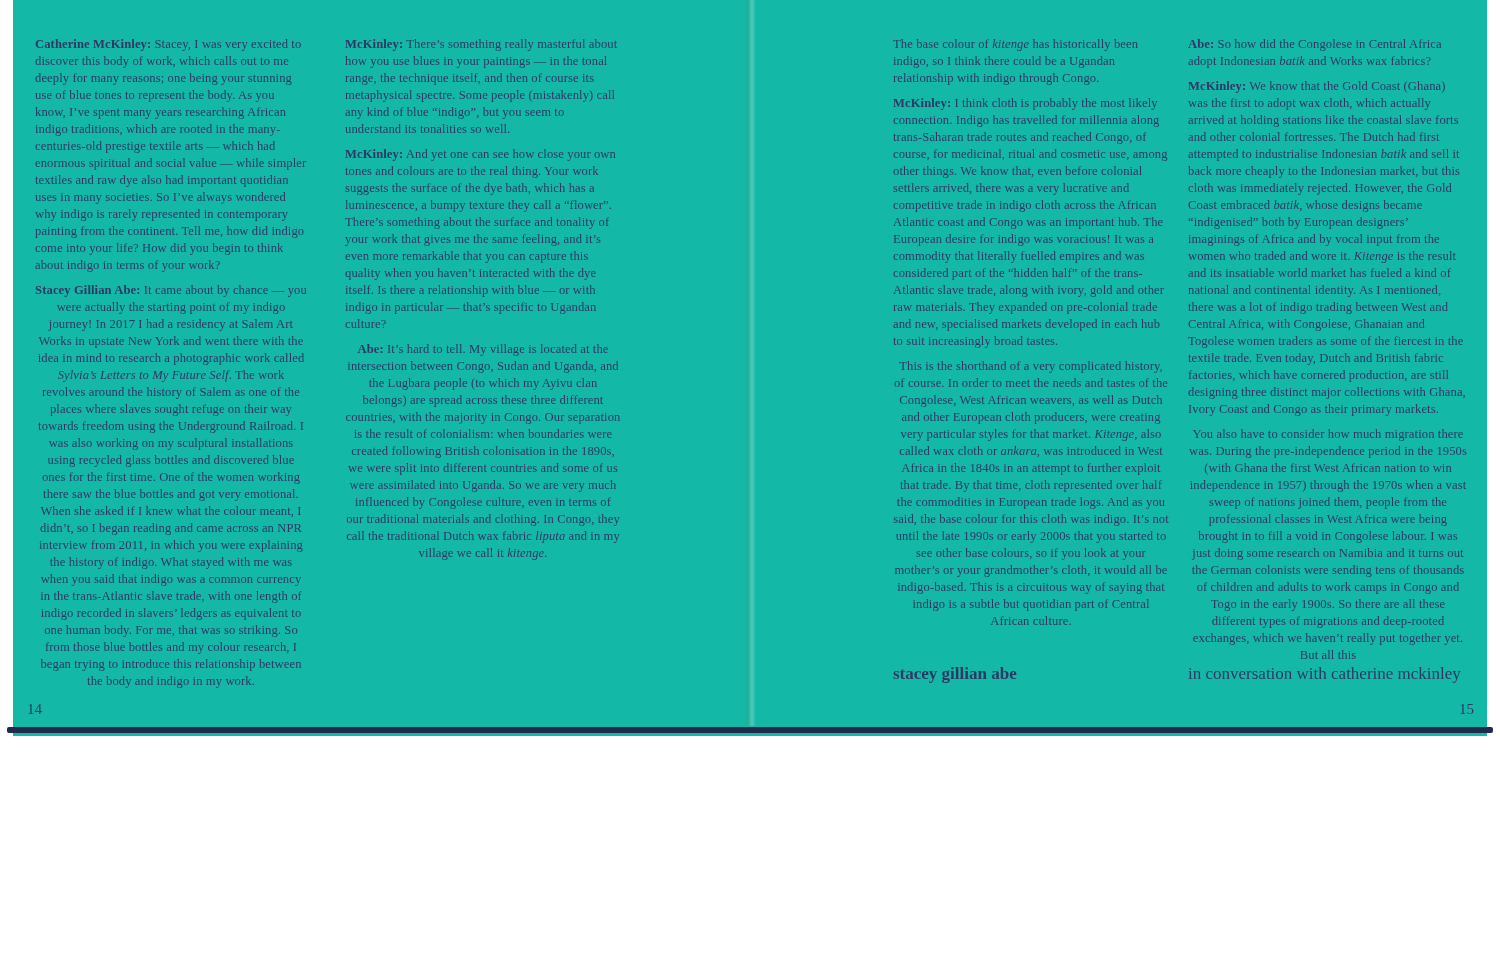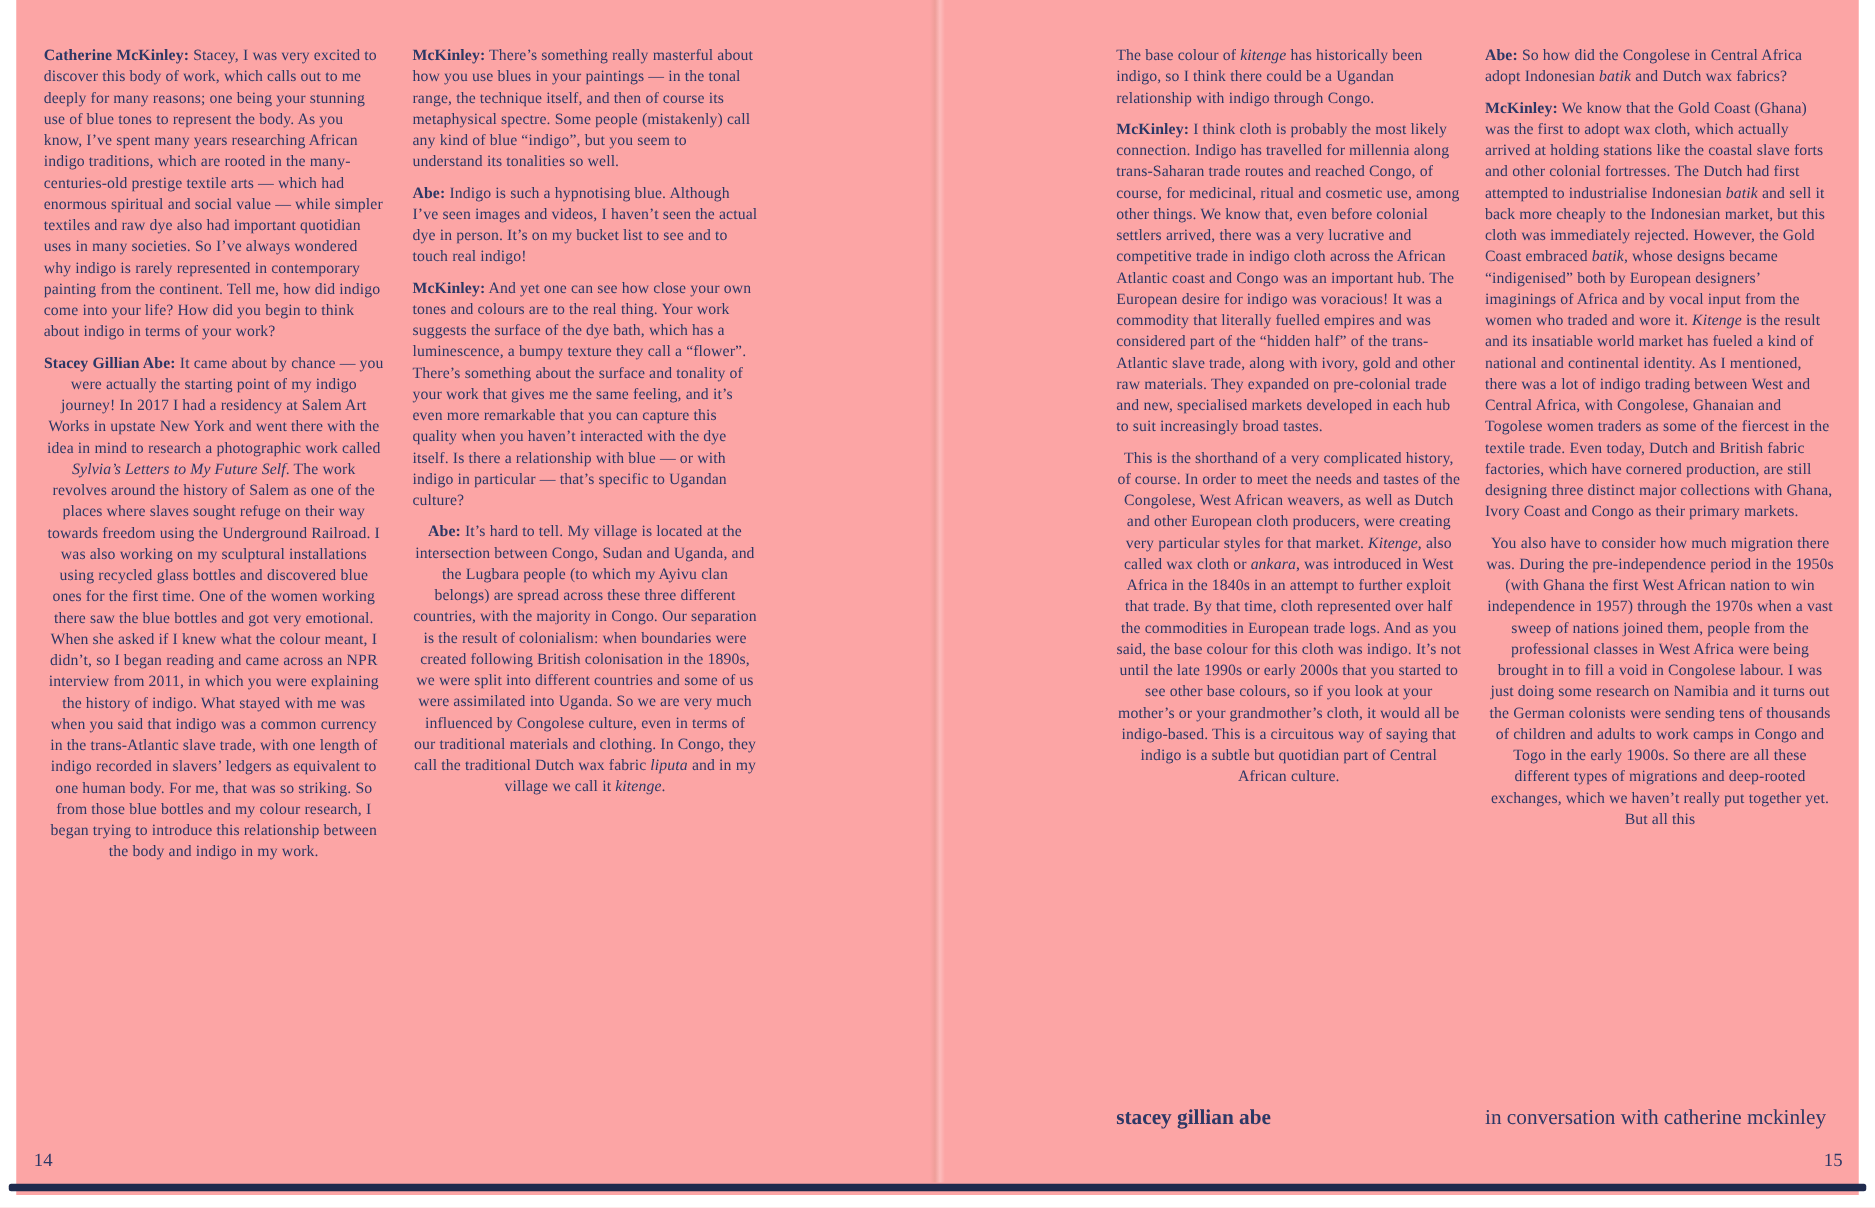--- a/index.html
+++ b/index.html
@@ -4,22 +4,22 @@
 <style>
   * { margin: 0; padding: 0; box-sizing: border-box; }
   html, body {
     width: 1500px; height: 966px;
     background: #ffffff;
     font-family: "Liberation Serif", serif;
     overflow: hidden;
   }
   .spread {
     position: relative;
-    width: 1500px; height: 956px;
-    background: #fca5a5;
+    width: 1500px; height: 736px;
+    background: #14b8a6;
   }
   
   .gutter {
     position: absolute; top: 0; bottom: 10px; left: 744px; width: 12px;
     background: linear-gradient(to right, rgba(0,0,0,0), rgba(120,95,50,0.10), rgba(255,255,255,0.25), rgba(0,0,0,0));
     pointer-events: none;
   }
   .edge {
     position: absolute; top: 0; bottom: 0; width: 13px;
     background: #ffffff;
@@ -33,21 +33,21 @@
   }
   .col {
     position: absolute; top: 36px;
     color: #2c3866;
     font-size: 12.6px;
     line-height: 17px;
     text-align: left;
     letter-spacing: 0.1px;
   }
   .col1 { left: 35px;   width: 272px; }
-  .col2 { left: 330px;  width: 276px; }
+  .col2 { left: 345px;  width: 276px; }
   .col3 { left: 893px;  width: 276px; }
   .col4 { left: 1188px; width: 280px; }
   .para { margin-bottom: 8px; }
   .para:last-child { margin-bottom: 0; text-align: center; }
   .seg-b { font-weight: bold; }
   .seg-i { font-style: italic; }
   .footer-text {
     position: absolute;
     color: #2c3866;
     font-size: 17px;
@@ -72,31 +72,30 @@
   <div class="edge left"></div>
   <div class="edge right"></div>
   <div class="bottom-line"></div>
 
   <div class="col col1">
       <p class="para"><span class="seg-b">Catherine McKinley:</span><span> Stacey, I was very excited to discover this body of work, which calls out to me deeply for many reasons; one being your stunning use of blue tones to represent the body. As you know, I’ve spent many years researching African indigo traditions, which are rooted in the many-centuries-old prestige textile arts — which had enormous spiritual and social value — while simpler textiles and raw dye also had important quotidian uses in many societies. So I’ve always wondered why indigo is rarely represented in contemporary painting from the continent. Tell me, how did indigo come into your life? How did you begin to think about indigo in terms of your work?</span></p>
       <p class="para"><span class="seg-b">Stacey Gillian Abe:</span><span> It came about by chance — you were actually the starting point of my indigo journey! In 2017 I had a residency at Salem Art Works in upstate New York and went there with the idea in mind to research a photographic work called </span><span class="seg-i">Sylvia’s Letters to My Future Self</span><span>. The work revolves around the history of Salem as one of the places where slaves sought refuge on their way towards freedom using the Underground Railroad. I was also working on my sculptural installations using recycled glass bottles and discovered blue ones for the first time. One of the women working there saw the blue bottles and got very emotional. When she asked if I knew what the colour meant, I didn’t, so I began reading and came across an NPR interview from 2011, in which you were explaining the history of indigo. What stayed with me was when you said that indigo was a common currency in the trans-Atlantic slave trade, with one length of indigo recorded in slavers’ ledgers as equivalent to one human body. For me, that was so striking. So from those blue bottles and my colour research, I began trying to introduce this relationship between the body and indigo in my work.</span></p>
     </div>
   <div class="col col2">
       <p class="para"><span class="seg-b">McKinley:</span><span> There’s something really masterful about how you use blues in your paintings — in the tonal range, the technique itself, and then of course its metaphysical spectre. Some people (mistakenly) call any kind of blue “indigo”, but you seem to understand its tonalities so well.</span></p>
-      <p class="para"><span class="seg-b">Abe:</span><span> Indigo is such a hypnotising blue. Although I’ve seen images and videos, I haven’t seen the actual dye in person. It’s on my bucket list to see and to touch real indigo!</span></p>
       <p class="para"><span class="seg-b">McKinley:</span><span> And yet one can see how close your own tones and colours are to the real thing. Your work suggests the surface of the dye bath, which has a luminescence, a bumpy texture they call a “flower”. There’s something about the surface and tonality of your work that gives me the same feeling, and it’s even more remarkable that you can capture this quality when you haven’t interacted with the dye itself. Is there a relationship with blue — or with indigo in particular — that’s specific to Ugandan culture?</span></p>
       <p class="para"><span class="seg-b">Abe:</span><span> It’s hard to tell. My village is located at the intersection between Congo, Sudan and Uganda, and the Lugbara people (to which my Ayivu clan belongs) are spread across these three different countries, with the majority in Congo. Our separation is the result of colonialism: when boundaries were created following British colonisation in the 1890s, we were split into different countries and some of us were assimilated into Uganda. So we are very much influenced by Congolese culture, even in terms of our traditional materials and clothing. In Congo, they call the traditional Dutch wax fabric </span><span class="seg-i">liputa</span><span> and in my village we call it </span><span class="seg-i">kitenge</span><span>.</span></p>
     </div>
   <div class="col col3">
       <p class="para"><span>The base colour of </span><span class="seg-i">kitenge</span><span> has historically been indigo, so I think there could be a Ugandan relationship with indigo through Congo.</span></p>
       <p class="para"><span class="seg-b">McKinley:</span><span> I think cloth is probably the most likely connection. Indigo has travelled for millennia along trans-Saharan trade routes and reached Congo, of course, for medicinal, ritual and cosmetic use, among other things. We know that, even before colonial settlers arrived, there was a very lucrative and competitive trade in indigo cloth across the African Atlantic coast and Congo was an important hub. The European desire for indigo was voracious! It was a commodity that literally fuelled empires and was considered part of the “hidden half” of the trans-Atlantic slave trade, along with ivory, gold and other raw materials. They expanded on pre-colonial trade and new, specialised markets developed in each hub to suit increasingly broad tastes.</span></p>
       <p class="para"><span>This is the shorthand of a very complicated history, of course. In order to meet the needs and tastes of the Congolese, West African weavers, as well as Dutch and other European cloth producers, were creating very particular styles for that market. </span><span class="seg-i">Kitenge</span><span>, also called wax cloth or </span><span class="seg-i">ankara</span><span>, was introduced in West Africa in the 1840s in an attempt to further exploit that trade. By that time, cloth represented over half the commodities in European trade logs. And as you said, the base colour for this cloth was indigo. It’s not until the late 1990s or early 2000s that you started to see other base colours, so if you look at your mother’s or your grandmother’s cloth, it would all be indigo-based. This is a circuitous way of saying that indigo is a subtle but quotidian part of Central African culture.</span></p>
     </div>
   <div class="col col4">
-      <p class="para"><span class="seg-b">Abe:</span><span> So how did the Congolese in Central Africa adopt Indonesian </span><span class="seg-i">batik</span><span> and Dutch wax fabrics?</span></p>
+      <p class="para"><span class="seg-b">Abe:</span><span> So how did the Congolese in Central Africa adopt Indonesian </span><span class="seg-i">batik</span><span> and Works wax fabrics?</span></p>
       <p class="para"><span class="seg-b">McKinley:</span><span> We know that the Gold Coast (Ghana) was the first to adopt wax cloth, which actually arrived at holding stations like the coastal slave forts and other colonial fortresses. The Dutch had first attempted to industrialise Indonesian </span><span class="seg-i">batik</span><span> and sell it back more cheaply to the Indonesian market, but this cloth was immediately rejected. However, the Gold Coast embraced </span><span class="seg-i">batik</span><span>, whose designs became “indigenised” both by European designers’ imaginings of Africa and by vocal input from the women who traded and wore it. </span><span class="seg-i">Kitenge</span><span> is the result and its insatiable world market has fueled a kind of national and continental identity. As I mentioned, there was a lot of indigo trading between West and Central Africa, with Congolese, Ghanaian and Togolese women traders as some of the fiercest in the textile trade. Even today, Dutch and British fabric factories, which have cornered production, are still designing three distinct major collections with Ghana, Ivory Coast and Congo as their primary markets.</span></p>
       <p class="para"><span>You also have to consider how much migration there was. During the pre-independence period in the 1950s (with Ghana the first West African nation to win independence in 1957) through the 1970s when a vast sweep of nations joined them, people from the professional classes in West Africa were being brought in to fill a void in Congolese labour. I was just doing some research on Namibia and it turns out the German colonists were sending tens of thousands of children and adults to work camps in Congo and Togo in the early 1900s. So there are all these different types of migrations and deep-rooted exchanges, which we haven’t really put together yet. But all this</span></p>
     </div>
 
   <div class="footer-text footer-left">stacey gillian abe</div>
   <div class="footer-text footer-right">in conversation with catherine mckinley</div>
 
   <div class="pagenum pn-left">14</div>
   <div class="pagenum pn-right">15</div>
 </div>

